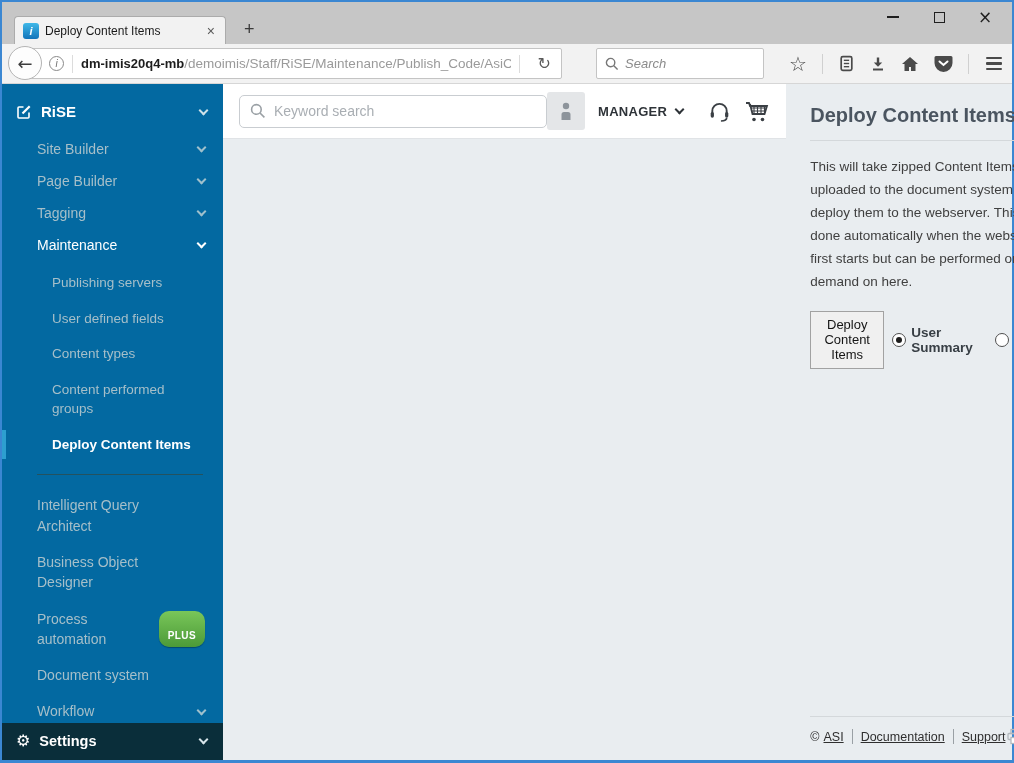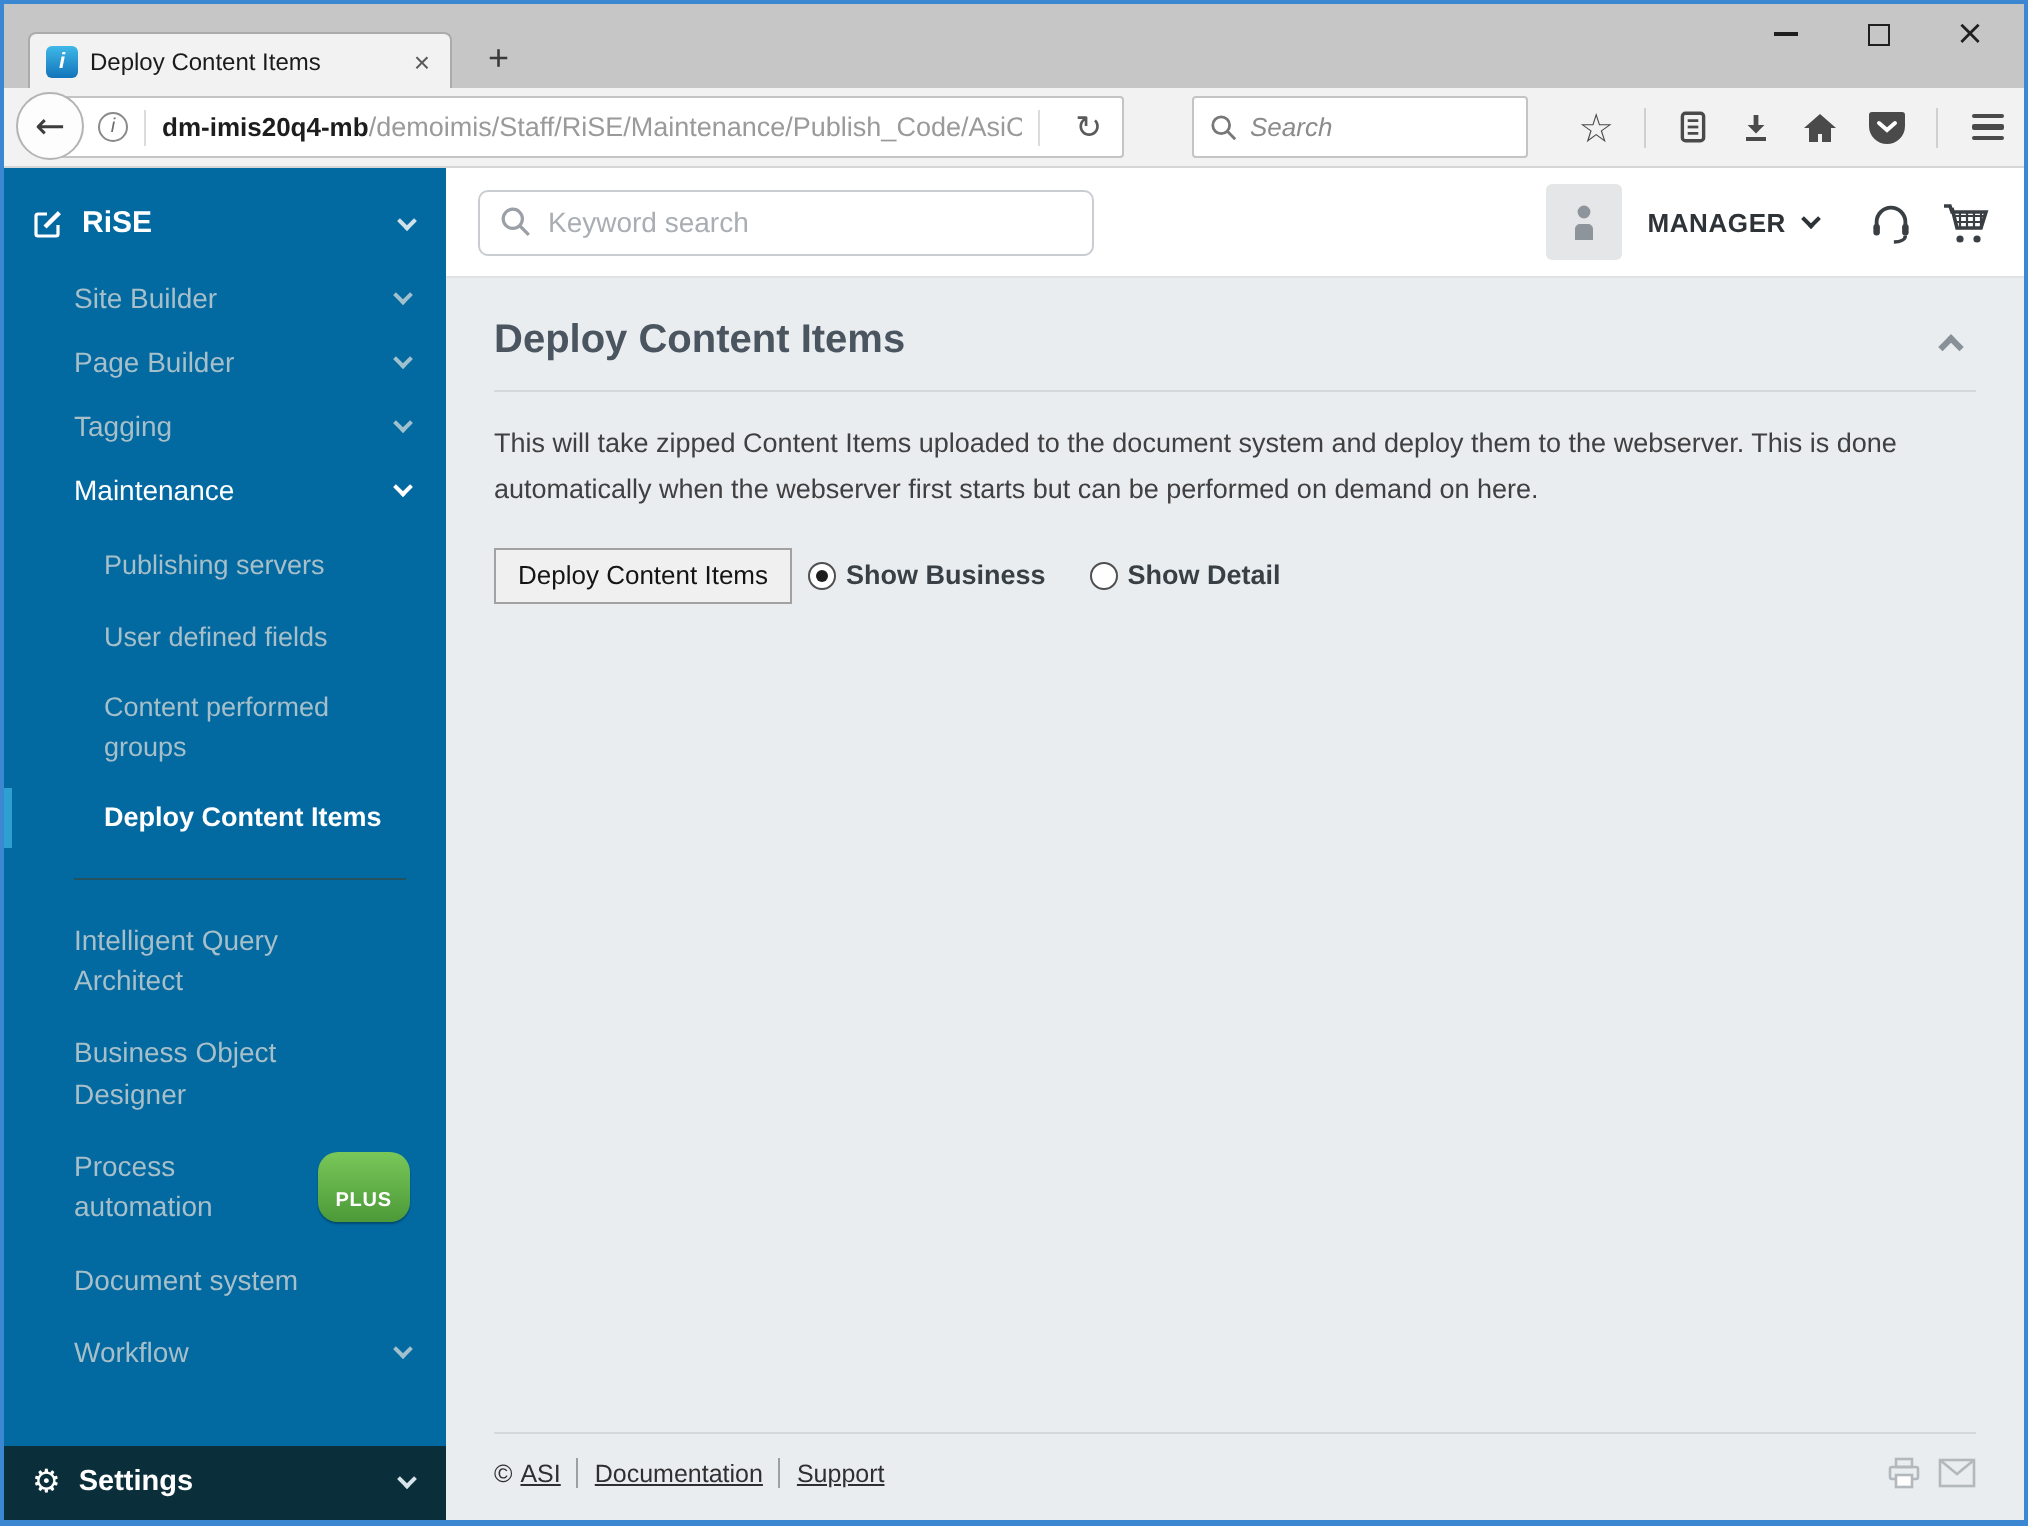--- a/index.html
+++ b/index.html
@@ -87,21 +87,21 @@
   .badge-plus {
     display:inline-block; margin-left:3px; padding:18px 9px 3px;
     background:linear-gradient(180deg,#79c659,#4c9a38); border-radius:10px;
     color:#fff; font-size:10px; font-weight:bold; letter-spacing:0.4px;
     box-shadow:0 1px 1px rgba(0,0,0,0.3);
   }
   .settings-row { flex:0 0 auto; display:flex; align-items:center; gap:9px; background:#0a2e3a; padding:10px 16px 11px 14px; color:#fff; font-weight:bold; font-size:14.5px; }
   .gear-icon { font-family:"DejaVu Sans",sans-serif; font-size:16px; line-height:1; color:#fff; }
 
   
-  .main { flex:1 1 auto; display:flex; flex-direction:column; background:#e9edf0; min-width:0; }
+  .main { flex:1 1 auto; display:flex; flex-direction:row; background:#e9edf0; min-width:0; }
   .main-topbar { flex:0 0 auto; height:55px; background:#fff; border-bottom:1px solid #e0e3e6; display:flex; align-items:center; padding:0 16px; }
   .keyword-box { width:308px; height:33px; border:1px solid #c9cdd1; border-radius:5px; display:flex; align-items:center; padding:0 10px; gap:8px; background:#fff; }
   .keyword-input { border:none; outline:none; flex:1; font-size:14px; color:#444; background:transparent; font-family:inherit; }
   .keyword-input::placeholder { color:#a9aeb3; }
   .account { margin-left:auto; display:flex; align-items:center; gap:13px; }
   .avatar { width:38px; height:38px; background:#e4e6e8; border-radius:3px; display:flex; align-items:center; justify-content:center; }
   .manager-label { font-size:13px; font-weight:bold; color:#2e3338; letter-spacing:0.3px; }
   .acct-chev { color:#2e3338; margin-left:-4px; }
   .topbar-icon { color:#3a3f44; display:flex; align-items:center; }
   .headset-gap { margin-left:12px; }
@@ -241,20 +241,21 @@
           <span>Tagging</span>
           <span class="chev chev-right"></span>
         </div>
         <div class="group-item active">
           <span>Maintenance</span>
           <span class="chev chev-right" style="color:#fff"></span>
         </div>
 
         <div class="sub-item" style="margin-top:4px">Publishing servers</div>
         <div class="sub-item">User defined fields</div>
+        <div class="sub-item">Content types</div>
         <div class="sub-item">Content performed groups</div>
         <div class="sub-item selected">Deploy Content Items</div>
 
         <div class="side-divider"></div>
 
         <div class="tool-item">
           <span class="label-wrap">Intelligent Query Architect</span>
         </div>
         <div class="tool-item">
           <span class="label-wrap">Business Object Designer</span>
@@ -325,21 +326,21 @@
           <span class="chev collapse-chev"></span>
         </div>
         <div class="head-divider"></div>
 
         <p class="desc">This will take zipped Content Items uploaded to the document system and deploy them to the webserver. This is done automatically when the webserver first starts but can be performed on demand on here.</p>
 
         <div class="controls">
           <button class="deploy-btn">Deploy Content Items</button>
           <span class="radio-group">
             <span class="radio-circle checked"></span>
-            <span class="radio-label">Show Business</span>
+            <span class="radio-label">User Summary</span>
           </span>
           <span class="radio-group">
             <span class="radio-circle"></span>
             <span class="radio-label">Show Detail</span>
           </span>
         </div>
 
         <div class="content-footer">
           <span class="copyright-symbol">©</span>
           <span class="flink">ASI</span>

